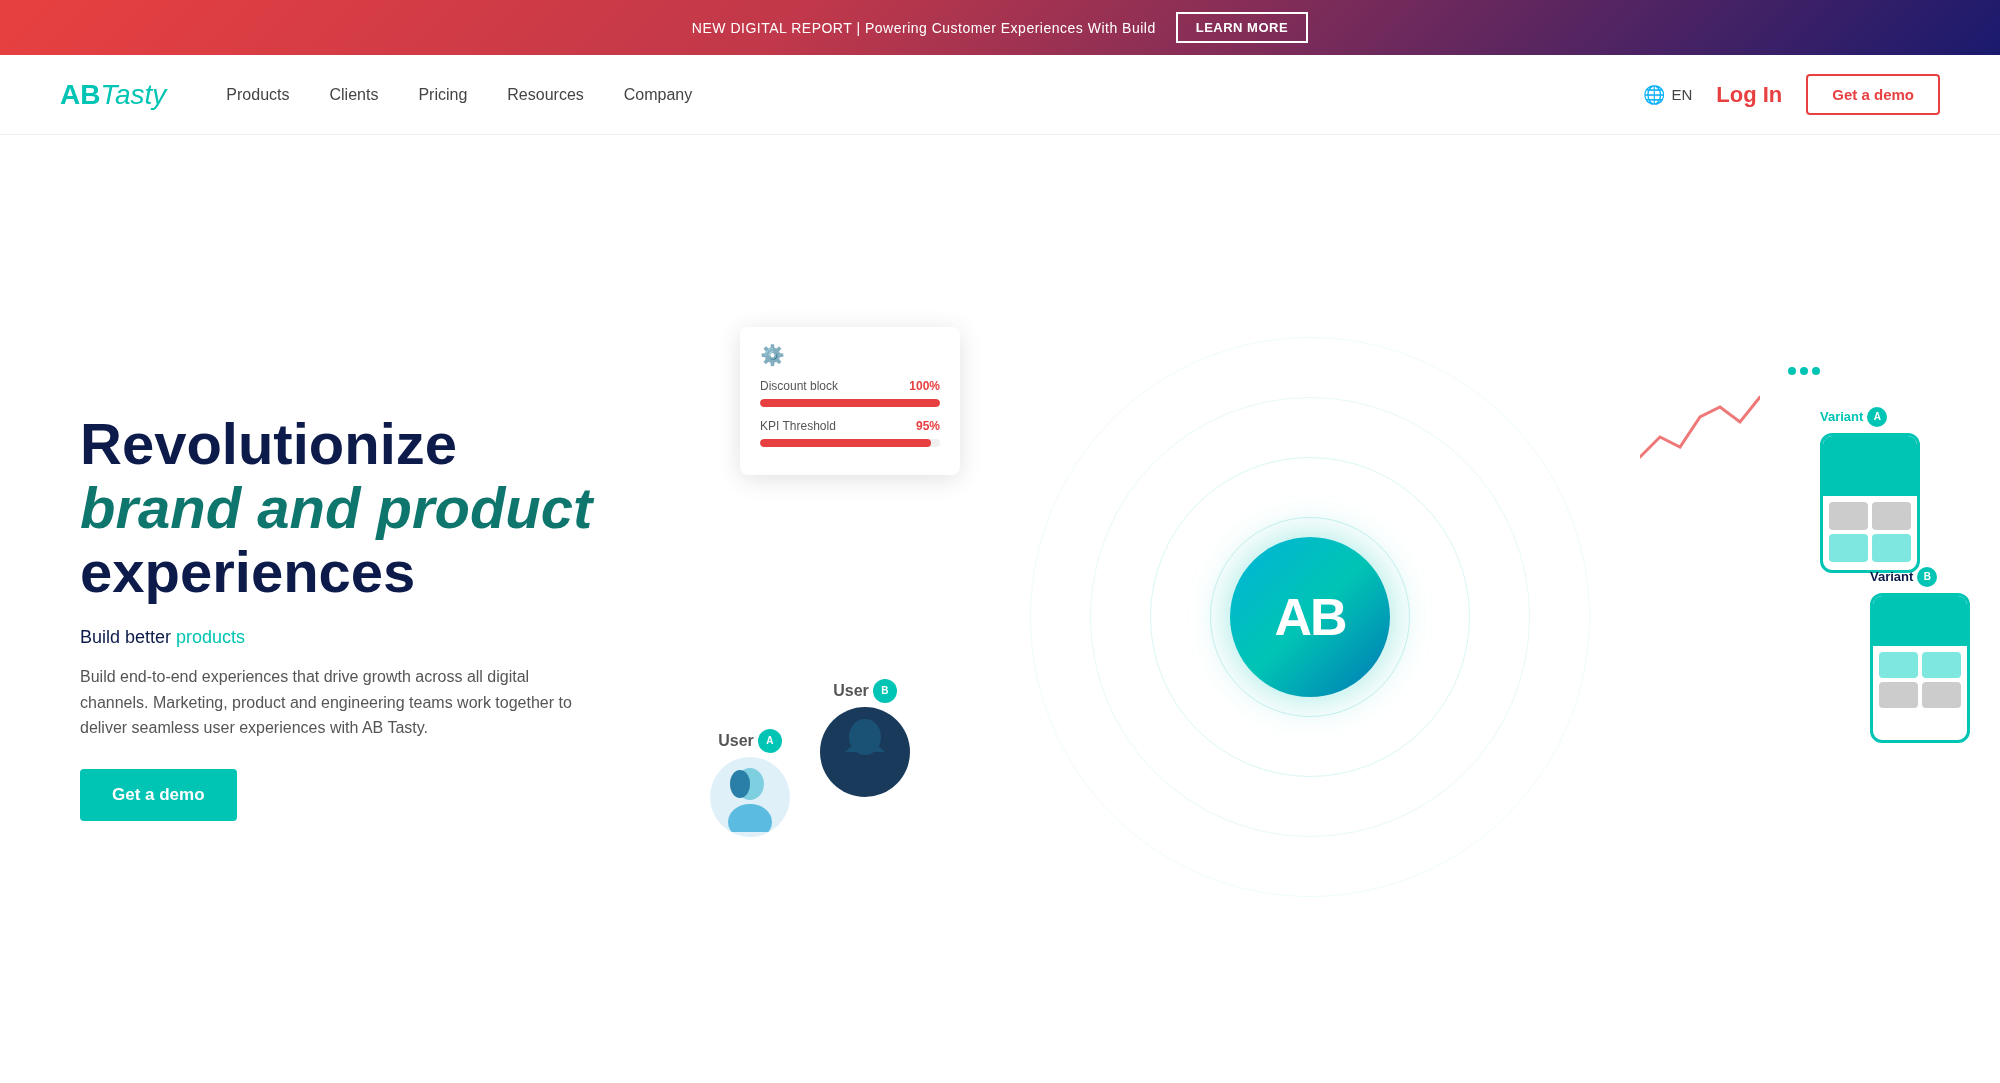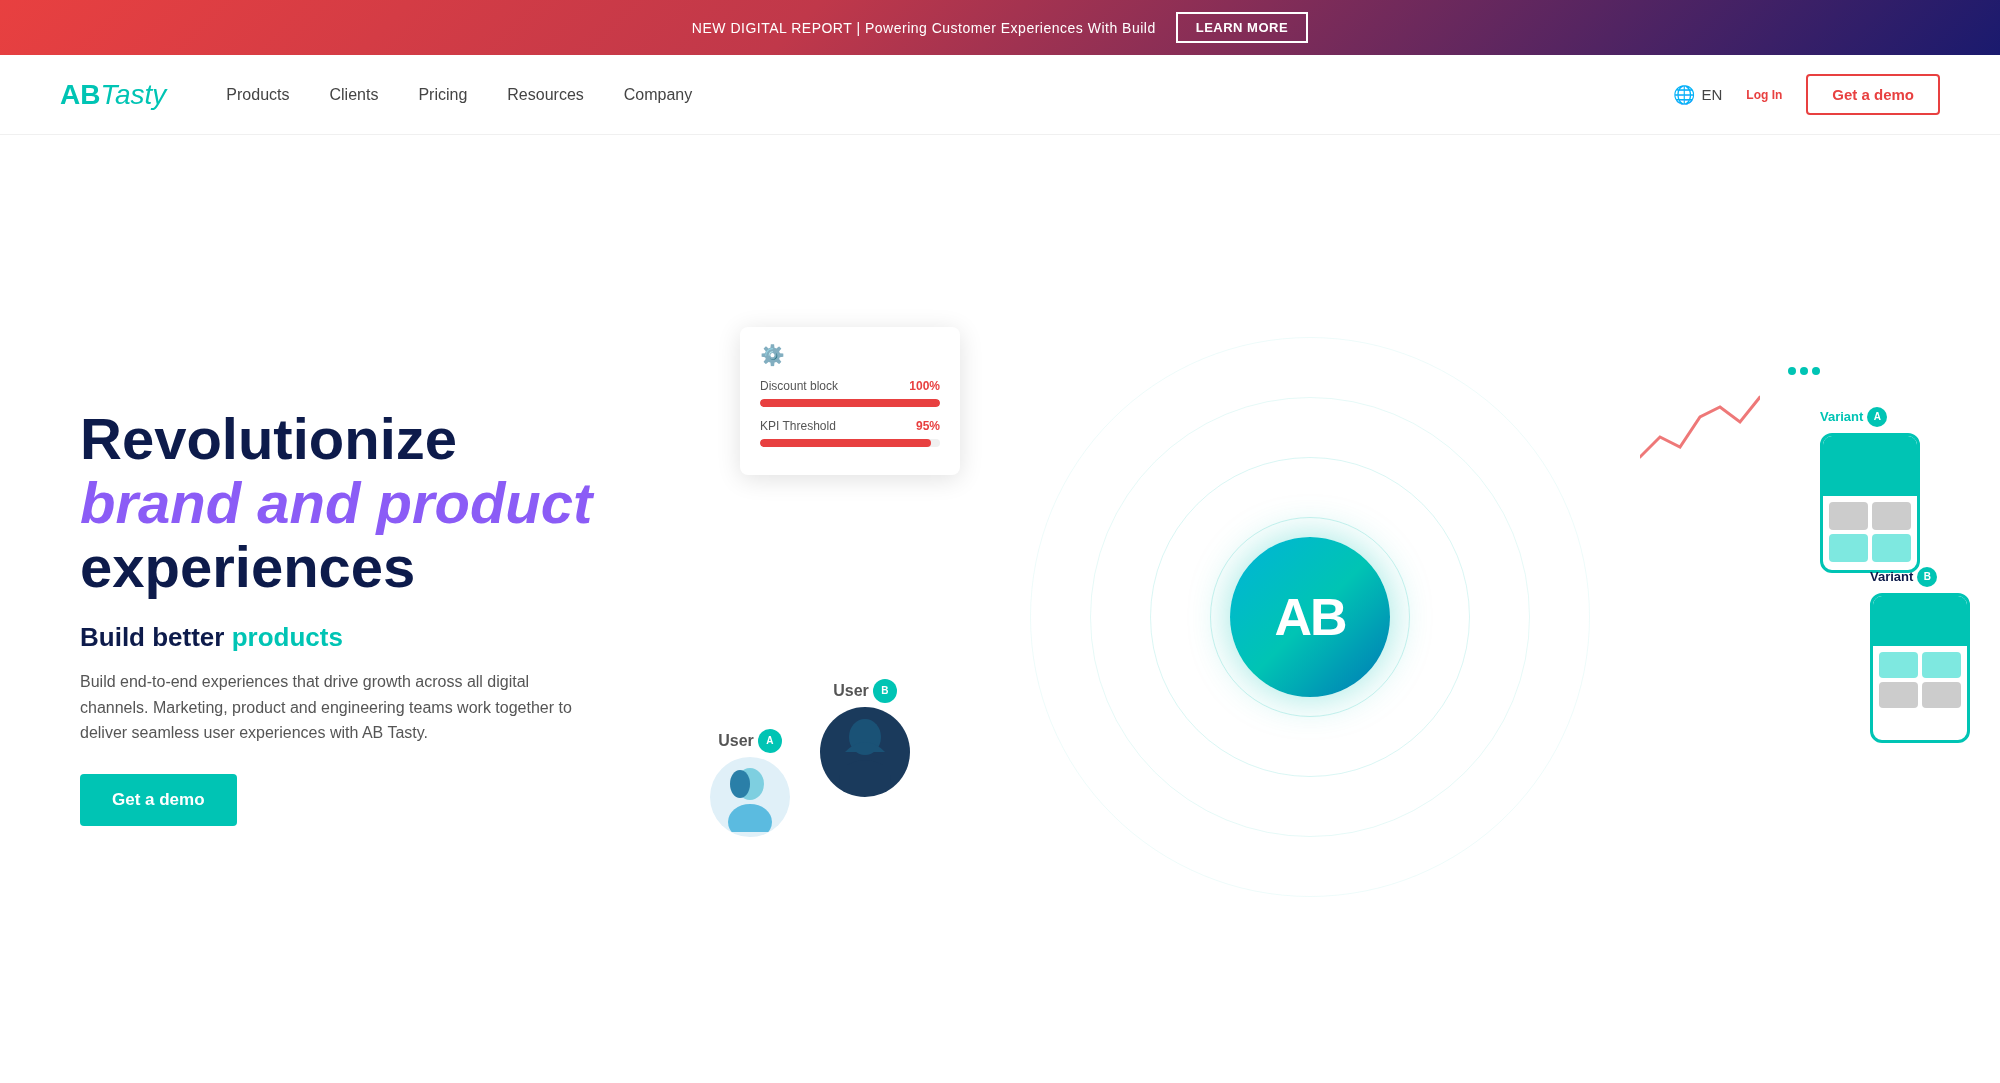--- a/index.html
+++ b/index.html
@@ -80,21 +80,21 @@
       gap: 6px;
       color: #444;
       font-size: 15px;
       cursor: pointer;
       background: none;
       border: none;
     }
     .globe-icon { font-size: 18px; }
     .login-btn {
       color: #e84040;
-      font-size: 12px;
+      font-size: 22px;
       font-weight: 600;
       cursor: pointer;
       background: none;
       border: none;
       text-decoration: none;
     }
     .demo-btn {
       border: 2px solid #e84040;
       color: #e84040;
       background: transparent;
@@ -120,26 +120,26 @@
       z-index: 2;
     }
     .hero-title {
       font-size: 58px;
       font-weight: 900;
       color: #0d1b4b;
       line-height: 1.1;
       margin-bottom: 24px;
     }
     .hero-title-teal {
-      color: #8b5cf6;
+      color: #0f766e;
       font-style: italic;
     }
     .hero-subtitle {
-      font-size: 26px;
-      font-weight: 700;
+      font-size: 18px;
+      font-weight: 400;
       color: #0d1b4b;
       margin-bottom: 16px;
     }
     .hero-subtitle-teal {
       color: #00c4b4;
     }
     .hero-desc {
       font-size: 16px;
       color: #555;
       line-height: 1.6;

